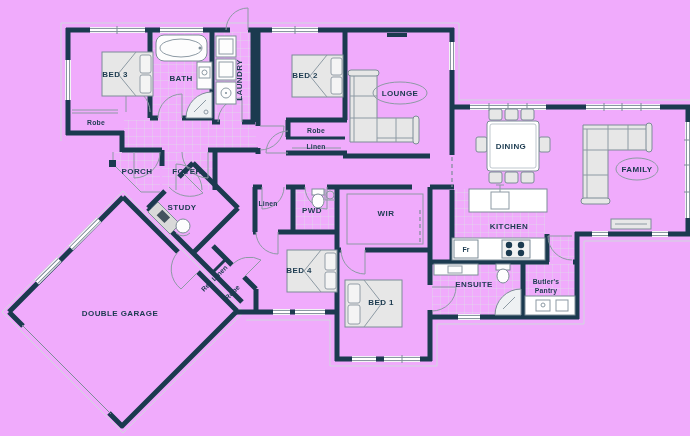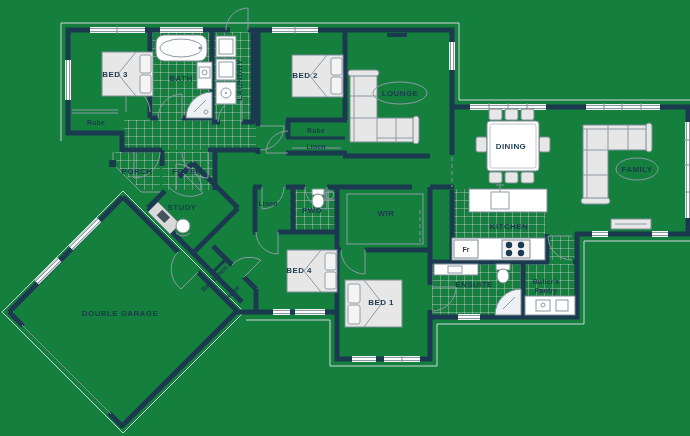--- a/index.html
+++ b/index.html
@@ -1,16 +1,16 @@
 <!DOCTYPE html>
 <html><head>
 <meta charset="utf-8">
 <style>
   html,body{margin:0;padding:0;background:#ffffff;}
-  .stage{position:relative;width:690px;height:436px;background:#15803d;overflow:hidden;
+  .stage{position:relative;width:690px;height:436px;background:#f0abfc;overflow:hidden;
          font-family:"Liberation Sans",sans-serif;}
   svg{position:absolute;left:0;top:0;}
   .lbl{font:700 8px "Liberation Sans",sans-serif;fill:#1b3a4f;letter-spacing:.4px;text-anchor:middle;}
   .lbl-sm{font:700 6.8px "Liberation Sans",sans-serif;fill:#1b3a4f;letter-spacing:.2px;text-anchor:middle;}
   .wall{stroke:#1b3a4f;stroke-width:5;fill:none;stroke-linecap:butt;}
   .wall3{stroke:#1b3a4f;stroke-width:3;fill:none;}
   .thin{stroke:#8d9aa4;stroke-width:1;fill:none;}
   .thin2{stroke:#aeb9c1;stroke-width:.8;fill:none;}
   .eave{stroke:#cfd8dd;stroke-width:1;fill:none;}
   .furn{fill:#e7e7e7;stroke:#7d8c97;stroke-width:1;}

